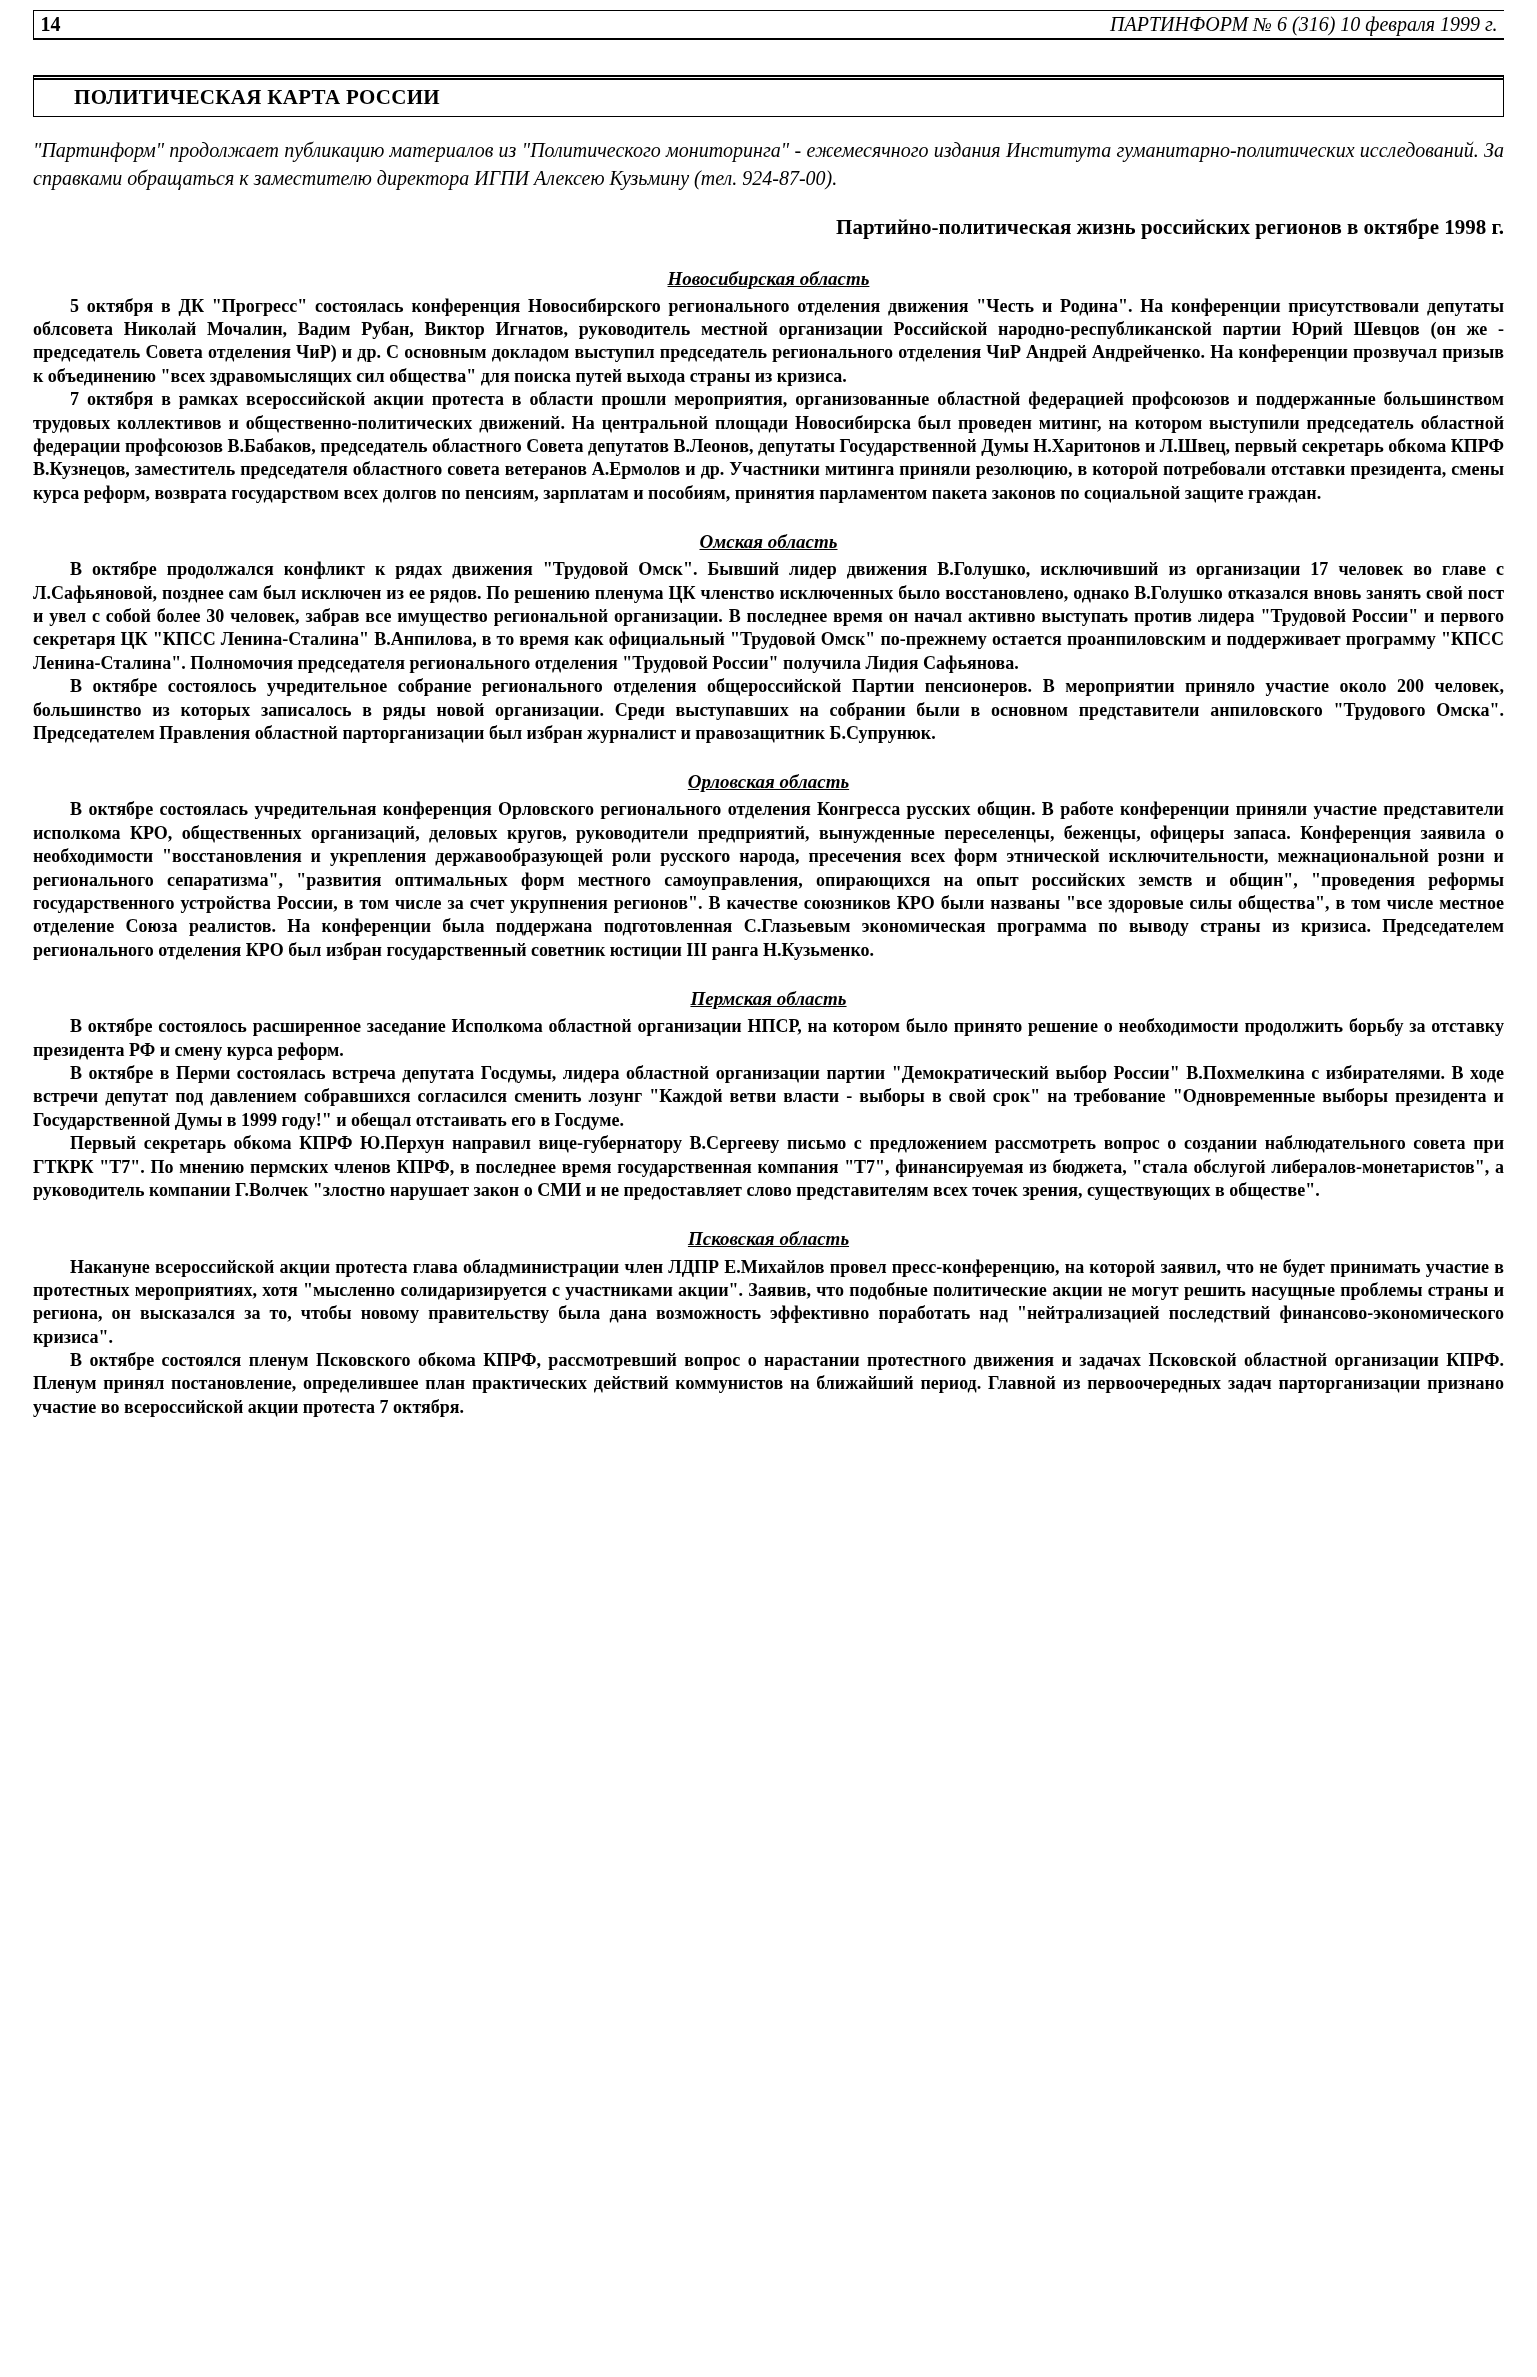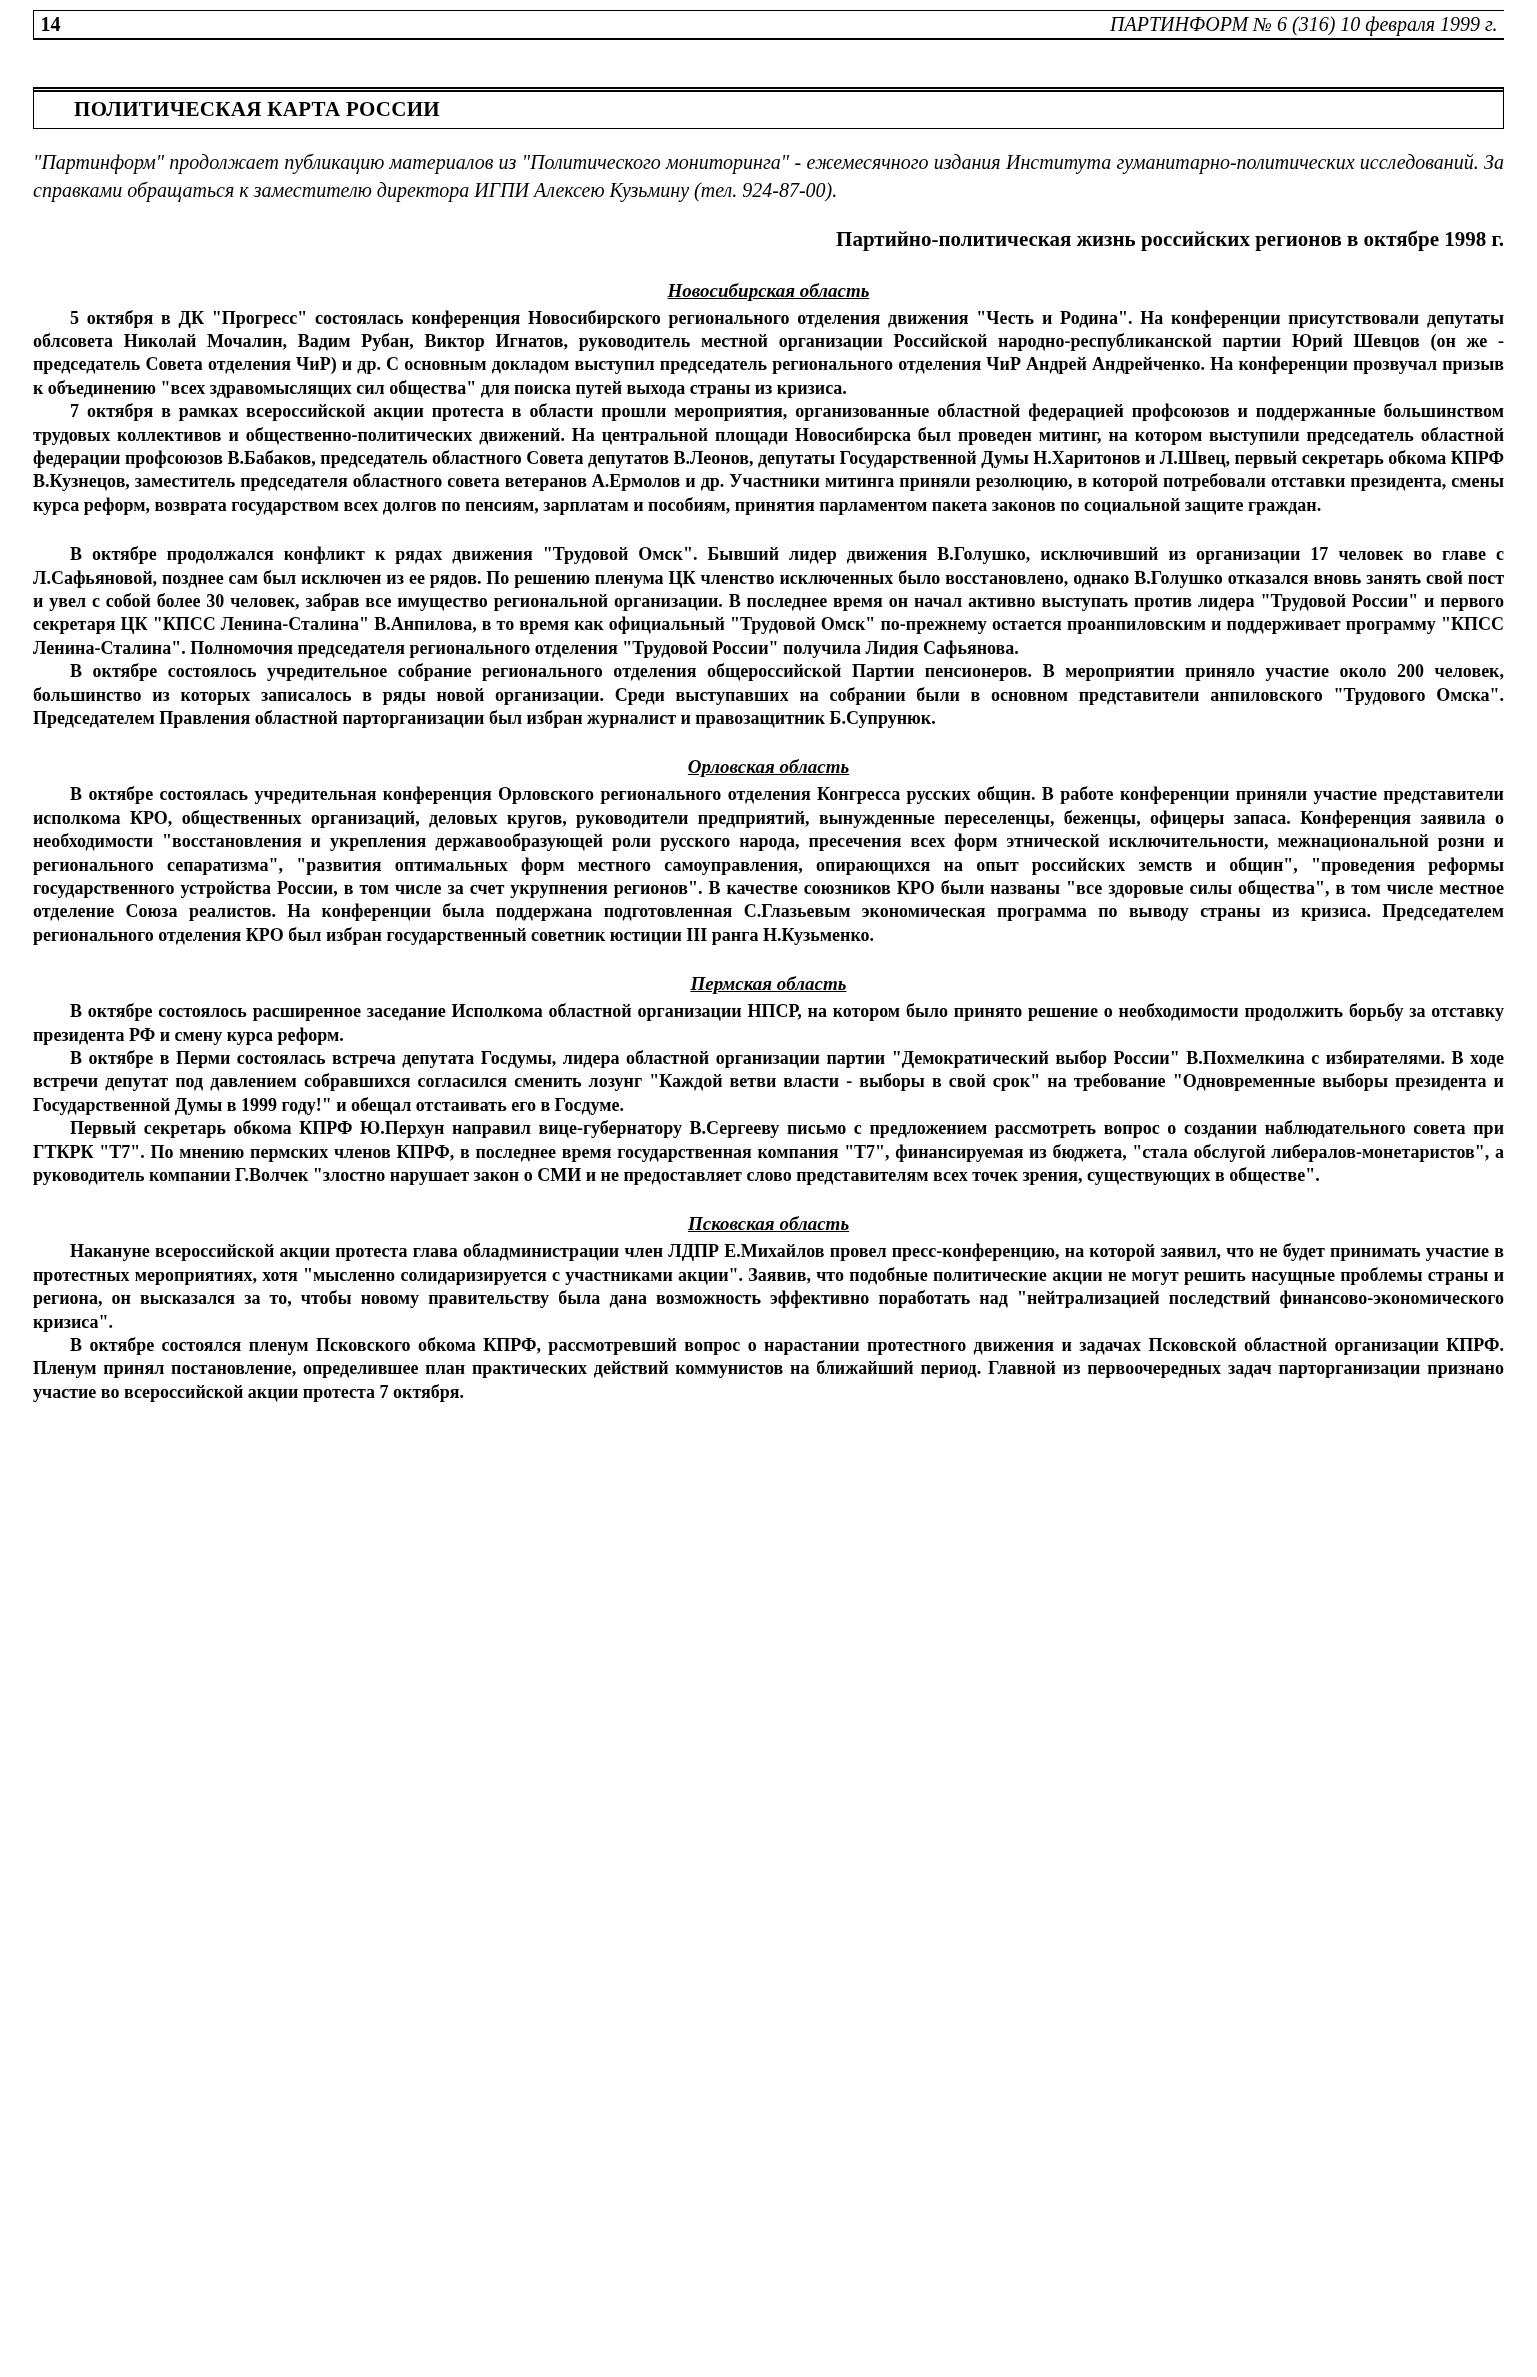--- a/index.html
+++ b/index.html
@@ -33,21 +33,21 @@
     font-size: 20px;
     font-style: italic;
     align-self: flex-end;
     padding: 1.9px 6.4px 3.2px 6.4px;
     line-height: 1.1;
     font-family: Liberation Serif, serif;
   }
 
   
   .section-box {
-    margin-top: 47px;
+    margin-top: 35px;
     border: 1.3px solid #000;
     border-top: 5.1px double #000;
   }
   .section-box-title {
     font-size: 21px;
     font-weight: bold;
     letter-spacing: 0.3px;
     padding: 4.5px 6.4px 5.8px 40px;
   }
 
@@ -105,20 +105,21 @@
 
   <h2 class="main-title">Партийно-политическая жизнь российских регионов в октябре 1998 г.</h2>
 
   <section class="region">
     <h3 class="region-heading">Новосибирская область</h3>
     <p class="body-para">5 октября в ДК "Прогресс" состоялась конференция Новосибирского регионального отделения движения "Честь и Родина". На конференции присутствовали депутаты облсовета Николай Мочалин, Вадим Рубан, Виктор Игнатов, руководитель местной организации Российской народно-республиканской партии Юрий Шевцов (он же - председатель Совета отделения ЧиР) и др. С основным докладом выступил председатель регионального отделения ЧиР Андрей Андрейченко. На конференции прозвучал призыв к объединению "всех здравомыслящих сил общества" для поиска путей выхода страны из кризиса.</p>
     <p class="body-para">7 октября в рамках всероссийской акции протеста в области прошли мероприятия, организованные областной федерацией профсоюзов и поддержанные большинством трудовых коллективов и общественно-политических движений. На центральной площади Новосибирска был проведен митинг, на котором выступили председатель областной федерации профсоюзов В.Бабаков, председатель областного Совета депутатов В.Леонов, депутаты Государственной Думы Н.Харитонов и Л.Швец, первый секретарь обкома КПРФ В.Кузнецов, заместитель председателя областного совета ветеранов А.Ермолов и др. Участники митинга приняли резолюцию, в которой потребовали отставки президента, смены курса реформ, возврата государством всех долгов по пенсиям, зарплатам и пособиям, принятия парламентом пакета законов по социальной защите граждан.</p>
   </section>
 
   <section class="region">
+    <h3 class="region-heading">Омская область</h3>
     <p class="body-para">В октябре продолжался конфликт к рядах движения "Трудовой Омск". Бывший лидер движения В.Голушко, исключивший из организации 17 человек во главе с Л.Сафьяновой, позднее сам был исключен из ее рядов. По решению пленума ЦК членство исключенных было восстановлено, однако В.Голушко отказался вновь занять свой пост и увел с собой более 30 человек, забрав все имущество региональной организации. В последнее время он начал активно выступать против лидера "Трудовой России" и первого секретаря ЦК "КПСС Ленина-Сталина" В.Анпилова, в то время как официальный "Трудовой Омск" по-прежнему остается проанпиловским и поддерживает программу "КПСС Ленина-Сталина". Полномочия председателя регионального отделения "Трудовой России" получила Лидия Сафьянова.</p>
     <p class="body-para">В октябре состоялось учредительное собрание регионального отделения общероссийской Партии пенсионеров. В мероприятии приняло участие около 200 человек, большинство из которых записалось в ряды новой организации. Среди выступавших на собрании были в основном представители анпиловского "Трудового Омска". Председателем Правления областной парторганизации был избран журналист и правозащитник Б.Супрунюк.</p>
   </section>
 
   <section class="region">
     <h3 class="region-heading">Орловская область</h3>
     <p class="body-para">В октябре состоялась учредительная конференция Орловского регионального отделения Конгресса русских общин. В работе конференции приняли участие представители исполкома КРО, общественных организаций, деловых кругов, руководители предприятий, вынужденные переселенцы, беженцы, офицеры запаса. Конференция заявила о необходимости "восстановления и укрепления державообразующей роли русского народа, пресечения всех форм этнической исключительности, межнациональной розни и регионального сепаратизма", "развития оптимальных форм местного самоуправления, опирающихся на опыт российских земств и общин", "проведения реформы государственного устройства России, в том числе за счет укрупнения регионов". В качестве союзников КРО были названы "все здоровые силы общества", в том числе местное отделение Союза реалистов. На конференции была поддержана подготовленная С.Глазьевым экономическая программа по выводу страны из кризиса. Председателем регионального отделения КРО был избран государственный советник юстиции III ранга Н.Кузьменко.</p>
   </section>
 
   <section class="region">

